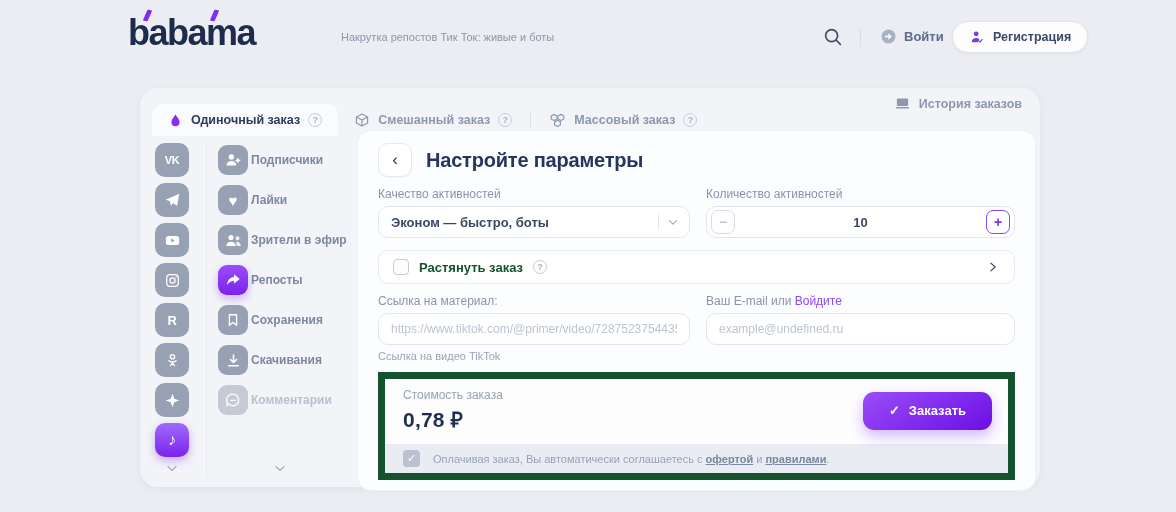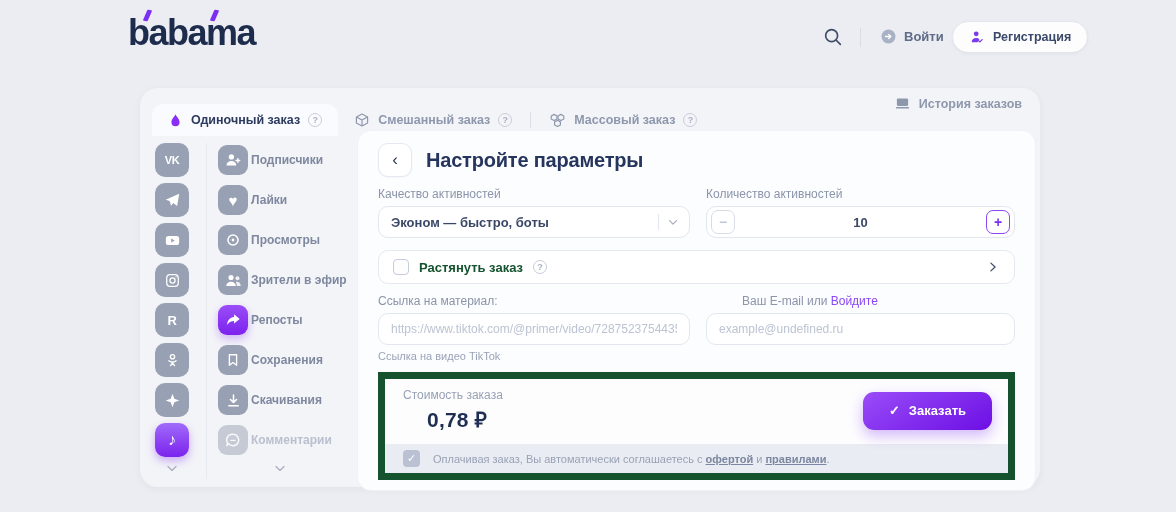--- a/index.html
+++ b/index.html
@@ -59,43 +59,44 @@
   .step-minus { border:1.4px solid #d8dce6; color:#c2c8d6; }
   .step-plus { border:1.4px solid #8b46f2; color:#7c2ff2; }
   .step-value { flex:1; text-align:center; font-size:13px; font-weight:600; color:#3a4766; }
   .stretch-row { margin-top:12px; height:34px; background:#fff; border:1px solid #e6e9f0; border-radius:10px; display:flex; align-items:center; gap:10px; padding:0 14px; cursor:pointer; }
   .checkbox { width:16px; height:16px; border:1.5px solid #c5ccdb; border-radius:4px; background:#fdfdfe; flex:none; cursor:pointer; }
   .stretch-label { font-size:13px; font-weight:600; color:#14532d; }
   .spacer { flex:1; }
   .text-input { width:100%; height:32px; background:#fff; border:1px solid #e2e6ee; border-radius:10px; padding:0 12px; font-family:"Liberation Sans",sans-serif; font-size:12px; color:#3a4766; outline:none; }
   .text-input::placeholder { color:#bcc3d2; }
   .field-helper { margin-top:5px; font-size:11px; color:#9aa3b6; }
-  .email-label { font-size:12px; color:#8b94a9; margin-bottom:5px;margin-left:36px; }
+  .email-label { font-size:12px; color:#8b94a9; margin-bottom:5px; }
   .login-link { color:#8b46f5; cursor:pointer; }
   .cost-box { margin-top:10px; border:7px solid #14532d; border-radius:0; overflow:hidden; }
   .cost-main { background:#fdfdfe; padding:9px 16px 11px 18px; display:flex; align-items:center; justify-content:space-between; }
   .cost-label { font-size:12px; color:#98a1b4; }
-  .cost-value { margin-top:3px; font-size:21px; font-weight:800; color:#1f2e51; letter-spacing:.2px;margin-left:24px; }
+  .cost-value { margin-top:3px; font-size:21px; font-weight:800; color:#1f2e51; letter-spacing:.2px; }
   .order-btn { height:38px; padding:0 26px; border-radius:11px; background:linear-gradient(150deg,#9a4df8,#6c0fe4); color:#fff; font-size:13px; font-weight:700; display:flex; align-items:center; gap:9px; cursor:pointer; box-shadow:0 6px 14px rgba(120,40,240,.32); }
   .agree-strip { background:#e9ecf2; padding:6px 18px; display:flex; align-items:center; gap:13px; }
   .agree-check { width:17px; height:17px; border-radius:4px; background:#b9c1d3; color:#fff; font-size:11px; display:flex; align-items:center; justify-content:center; flex:none; cursor:pointer; }
   .agree-text { font-size:11px; color:#99a2b5; }
   .agree-link { color:#7b86a0; font-weight:600; text-decoration:underline; cursor:pointer; }
   svg { display:block; }
 </style>
 </head>
 <body>
 
 <div class="stage">
 
   <div class="logo">
     <span>babama</span>
     <span class="logo-tick tick1"></span>
     <span class="logo-tick tick2"></span>
   </div>
+  <div class="tagline">Накрутка репостов Тик Ток: живые и боты</div>
 
   <span class="search-btn">
     <svg viewBox="0 0 24 24" width="22" height="22" fill="none" stroke="#3f4c66" stroke-width="1.8" stroke-linecap="round">
         <circle cx="10.5" cy="10.5" r="6.5"></circle>
         <path d="M15.3 15.3 L20 20"></path>
       </svg>
   </span>
   <div class="hdr-divider"></div>
   <div class="login-btn">
     <svg viewBox="0 0 20 20" width="17" height="17">
@@ -209,29 +210,20 @@
         <span class="svc-label">Подписчики</span>
       </div>
       <div class="svc-item">
         <span class="svc-icon">
             <span class="heart-glyph">♥</span>
           </span>
         <span class="svc-label">Лайки</span>
       </div>
       <div class="svc-item">
         <span class="svc-icon">
-            <svg viewBox="0 0 20 20" width="18" height="18" fill="none" stroke="#fff">
-              <circle cx="10" cy="10" r="5.6" stroke-width="1.7"></circle>
-              <circle cx="10" cy="10" r="1.6" fill="#fff" stroke="none"></circle>
-            </svg>
-          </span>
-        <span class="svc-label">Просмотры</span>
-      </div>
-      <div class="svc-item">
-        <span class="svc-icon">
             <svg viewBox="0 0 20 20" width="19" height="19">
               <circle cx="7.4" cy="6.8" r="2.7" fill="#fff"></circle>
               <path d="M2.4 15.8 c0-2.8 2.2-4.6 5-4.6 s5 1.8 5 4.6 Z" fill="#fff"></path>
               <circle cx="14.2" cy="7.6" r="2.1" fill="#fff" opacity=".85"></circle>
               <path d="M12.6 11.4 c2.8-.4 5 1.2 5 4.4 h-4 Z" fill="#fff" opacity=".85"></path>
             </svg>
           </span>
         <span class="svc-label">Зрители в эфир</span>
       </div>
       <div class="svc-item active">

